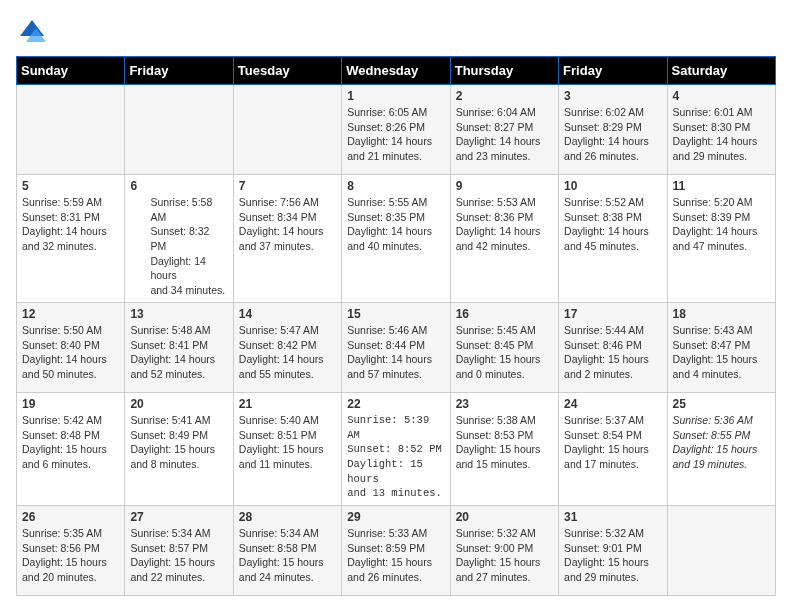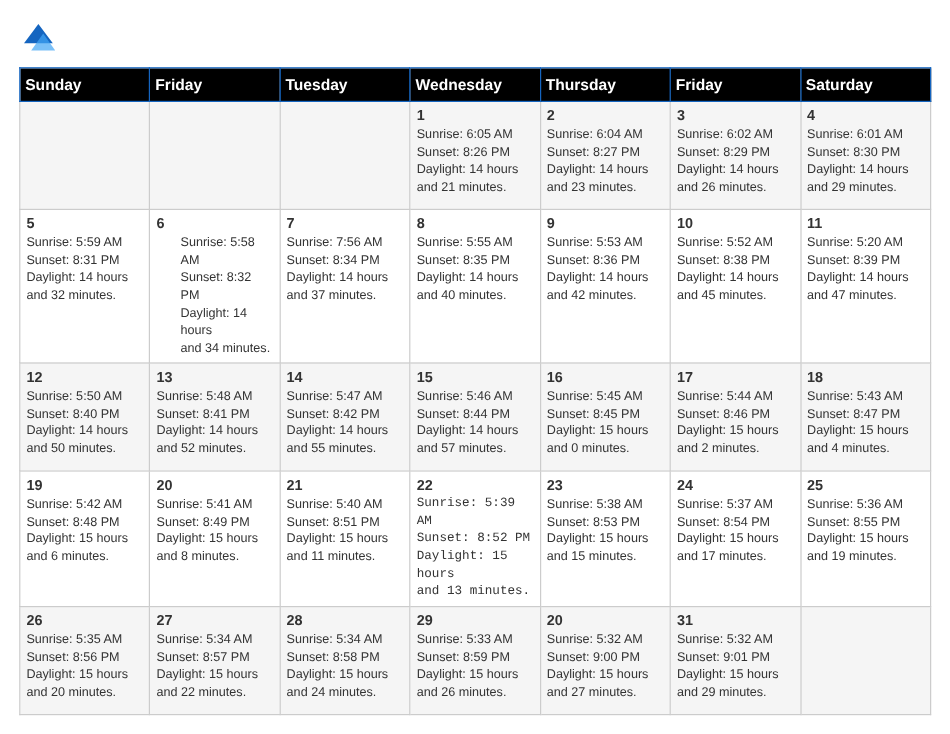--- a/index.html
+++ b/index.html
@@ -296,21 +296,21 @@
         </td>
         <td>
           <div class="day-num">24</div>
           <div class="day-info" style="white-space: pre-line;">Sunrise: 5:37 AM
 Sunset: 8:54 PM
 Daylight: 15 hours
 and 17 minutes.</div>
         </td>
         <td>
           <div class="day-num">25</div>
-          <div class="day-info" style="white-space: pre-line;">Sunrise: 5:36 AM
+          <div class="day-info" style="white-space: pre-line; font-style: italic;">Sunrise: 5:36 AM
 Sunset: 8:55 PM
 Daylight: 15 hours
 and 19 minutes.</div>
         </td>
       </tr>
       <tr>
         <td>
           <div class="day-num">26</div>
           <div class="day-info" style="white-space: pre-line;">Sunrise: 5:35 AM
 Sunset: 8:56 PM

